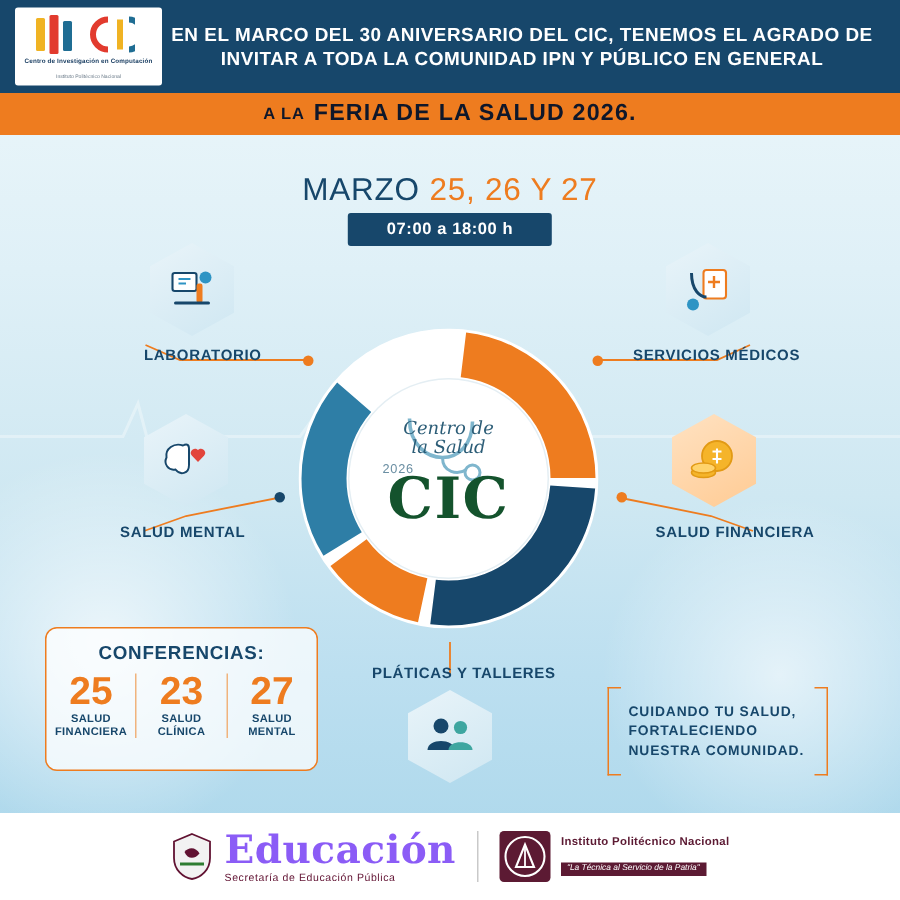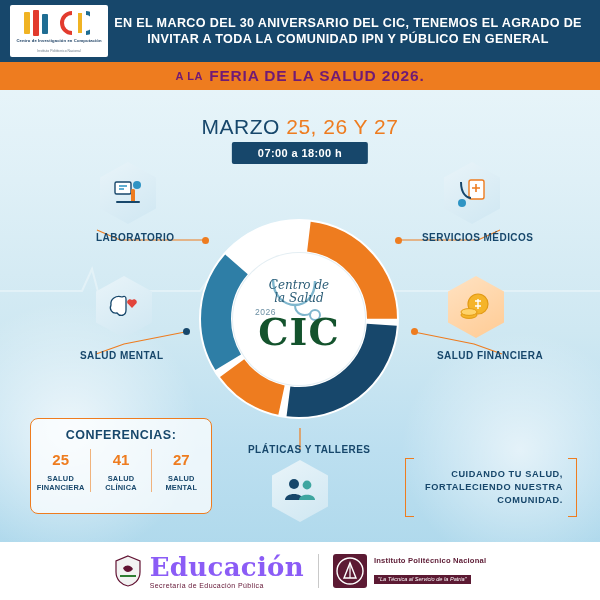--- a/index.html
+++ b/index.html
@@ -70,21 +70,21 @@
   }
 
   
   .subbar {
     position: relative;
     height: 28px;
     background: #ee7c1f;
     display: flex;
     align-items: center;
     justify-content: center;
-    color: #701a75;
+    color: #0f172a;
   }
   .subbar .small {
     font-size: 11px;
     font-weight: bold;
     letter-spacing: .6px;
     text-transform: uppercase;
     margin-right: 6px;
   }
   .subbar .big {
     font-size: 15.5px;
@@ -221,41 +221,41 @@
     margin-top: 7px;
   }
   .conf-col {
     flex: 1;
     text-align: center;
     padding: 0 2px;
   }
   .conf-col + .conf-col { border-left: 1px solid #f0b37d; }
   .conf-day {
     color: #ee7c1f;
-    font-size: 15px;
+    font-size: 26px;
     font-weight: bold;
     line-height: 22px;
   }
   .conf-topic {
     color: #17476b;
     font-size: 7.4px;
     font-weight: bold;
     line-height: 9px;
     letter-spacing: .25px;
     text-transform: uppercase;
     margin-top: 3px;
   }
 
   
   .slogan {
     position: absolute;
     left: 405px;
     top: 458px;
-    width: 172px;
-    text-align: right;
+    width: 147px;
+    text-align: left;
     color: #17476b;
     font-size: 9.2px;
     font-weight: bold;
     line-height: 13px;
     letter-spacing: .6px;
     text-transform: uppercase;
     padding: 10px 14px;
   }
   .bracket {
     position: absolute;
@@ -461,21 +461,21 @@
   <div class="node-label" style="left:248px; top:444px;">PLÁTICAS Y TALLERES</div>
 
   <div class="conf-box">
     <div class="conf-title">CONFERENCIAS:</div>
     <div class="conf-grid">
       <div class="conf-col">
         <div class="conf-day">25</div>
         <div class="conf-topic">SALUD FINANCIERA</div>
       </div>
       <div class="conf-col">
-        <div class="conf-day">41</div>
+        <div class="conf-day">23</div>
         <div class="conf-topic">SALUD CLÍNICA</div>
       </div>
       <div class="conf-col">
         <div class="conf-day">27</div>
         <div class="conf-topic">SALUD MENTAL</div>
       </div>
     </div>
   </div>
 
   <div class="slogan">

